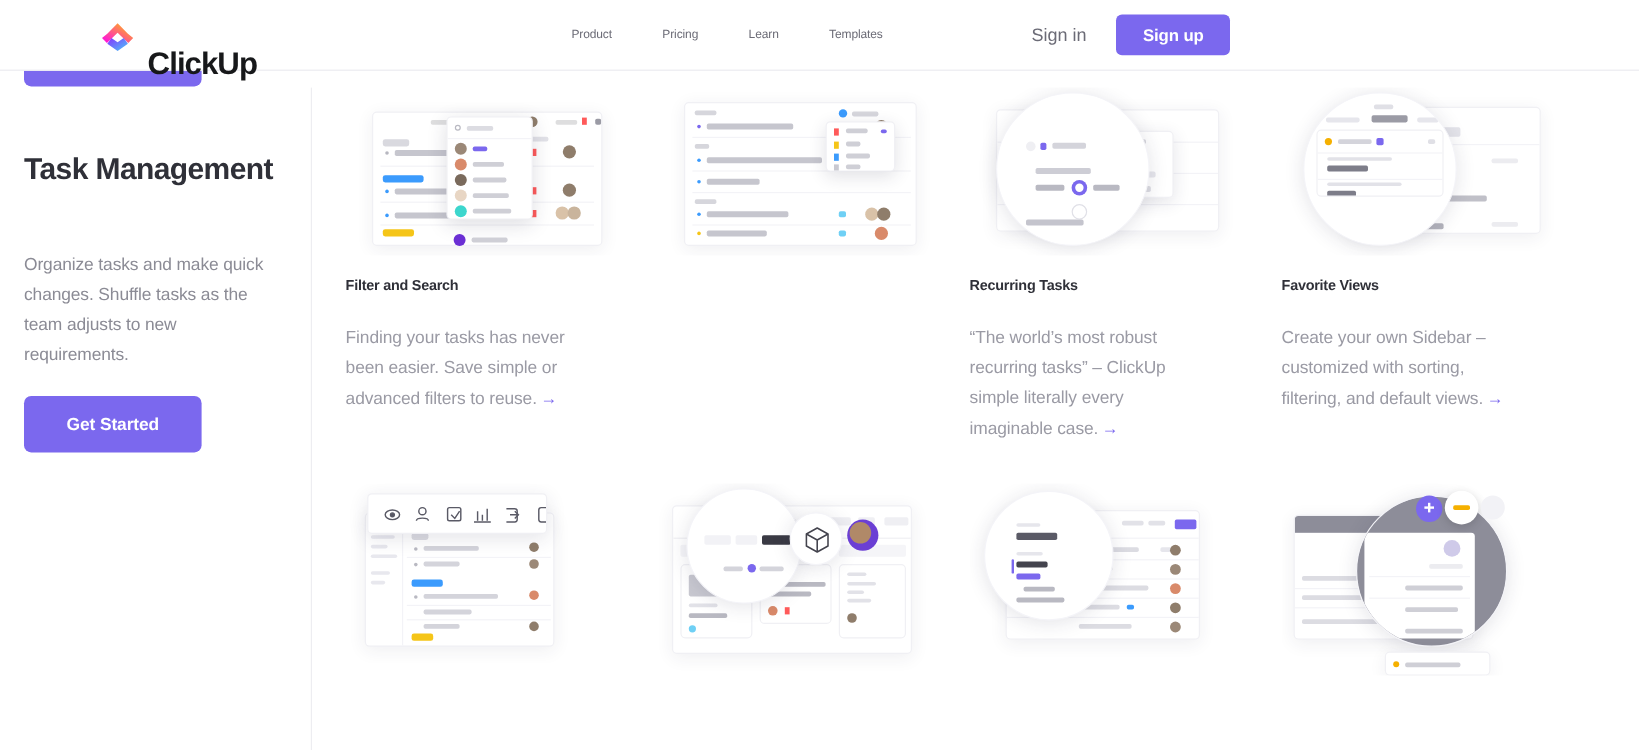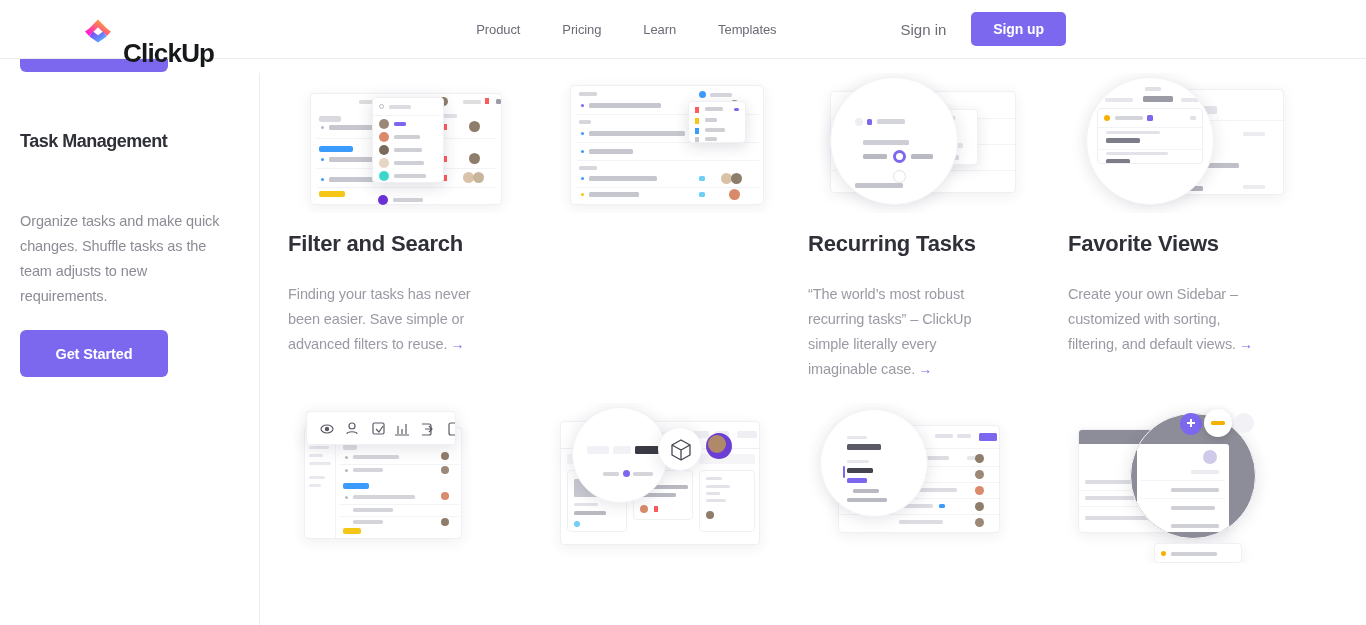--- a/index.html
+++ b/index.html
@@ -25,21 +25,21 @@
     margin-left: 82px;
   }
   .logo-mark { width: 32px; height: 32px; display: block; }
   .logo-text {
     font-size: 26px; font-weight: bold; color: #17181a;
     letter-spacing: -0.8px;
     margin-top: 48px;
   }
   .nav { display: flex; align-items: center; gap: 42px; margin-left: 262px; }
   .nav-link {
-    font-size: 13px; color: #6b6b76; letter-spacing: -0.1px;
+    font-size: 10px; color: #6b6b76; letter-spacing: -0.1px;
     cursor: pointer; white-space: nowrap;
   }
   .auth { display: flex; align-items: center; gap: 25px; margin-left: 124px; }
   .signin { font-size: 15px; color: #6b6b76; cursor: pointer; }
   .signup {
     background: #7b68ee; color: #ffffff;
     font-size: 14px; font-weight: bold;
     border: none; border-radius: 5px;
     padding: 9px 22px; cursor: pointer;
     letter-spacing: -0.1px;
@@ -61,21 +61,21 @@
     position: absolute; left: 20px; top: 47px;
     width: 148px; height: 25px;
     background: #7b68ee; border-radius: 6px;
     color: #fff; font-size: 14px; font-weight: bold;
     text-align: center; overflow: hidden;
     line-height: 8px; cursor: pointer;
   }
   .section-title {
     position: absolute; left: 20px; top: 127px;
     width: 215px;
-    font-size: 18px; font-weight: bold; color: #2f3038;
+    font-size: 25px; font-weight: bold; color: #2f3038;
     line-height: 29px; letter-spacing: -0.5px;
   }
   .section-desc {
     position: absolute; left: 20px; top: 209px;
     width: 206px;
     font-size: 14.5px; color: #8b8b95;
     line-height: 25px; letter-spacing: -0.1px;
   }
   .get-started {
     position: absolute; left: 20px; top: 330px;
@@ -99,21 +99,21 @@
   .row-0 { top: 0px; }
   .row-1 { top: 330px; }
 
   .thumb {
     position: relative;
     width: 232px; height: 140px;
     overflow: hidden;
   }
   .card-title {
     margin-top: 18px;
-    font-size: 22px; font-weight: bold;
+    font-size: 12px; font-weight: bold;
     color: #2f3038; letter-spacing: -0.2px;
   }
   .card-desc {
     margin-top: 25px; width: 200px;
     font-size: 14.5px; color: #9a9aa4;
     line-height: 25px; letter-spacing: -0.1px;
   }
   .arrow {
     color: #7b68ee; font-size: 14px;
     margin-left: 3px; cursor: pointer;

